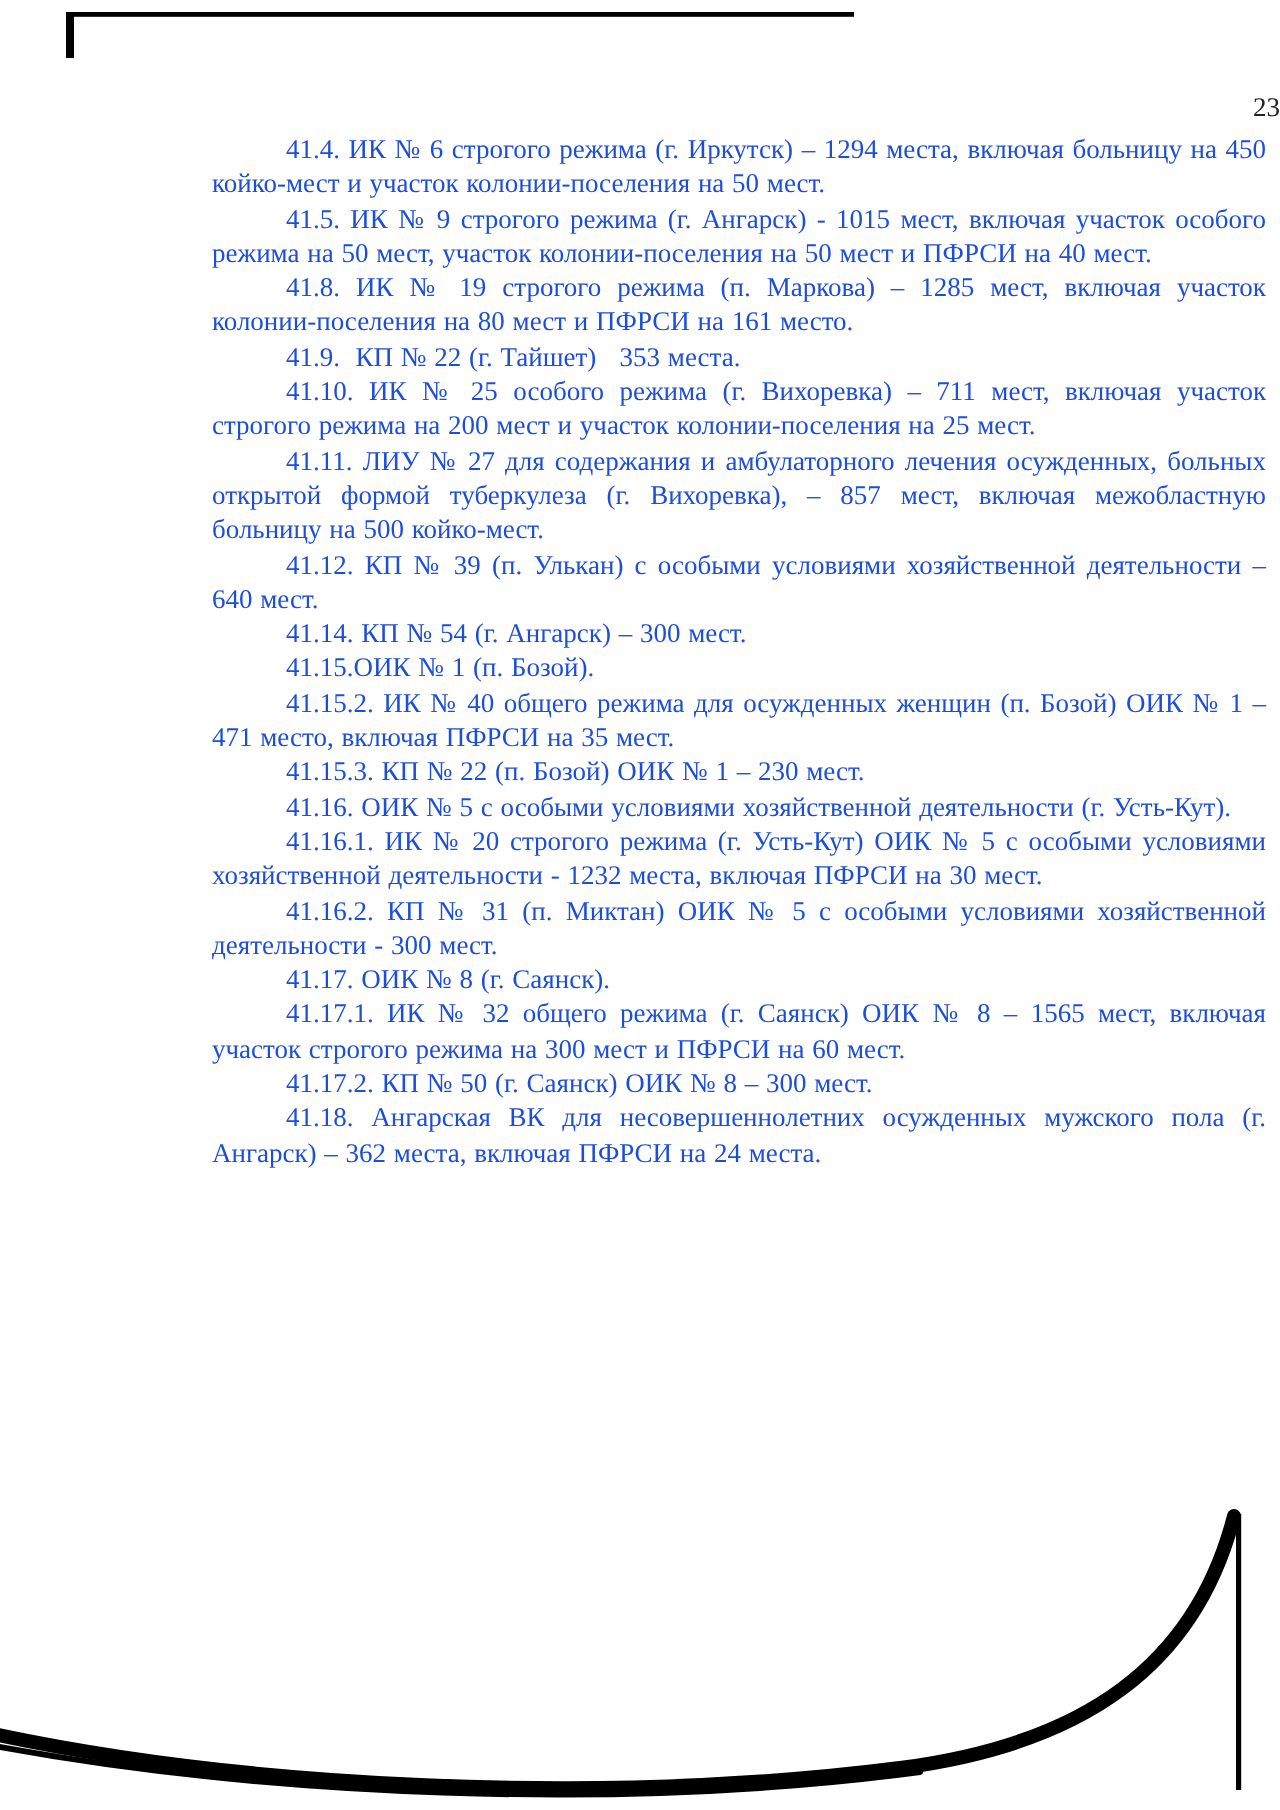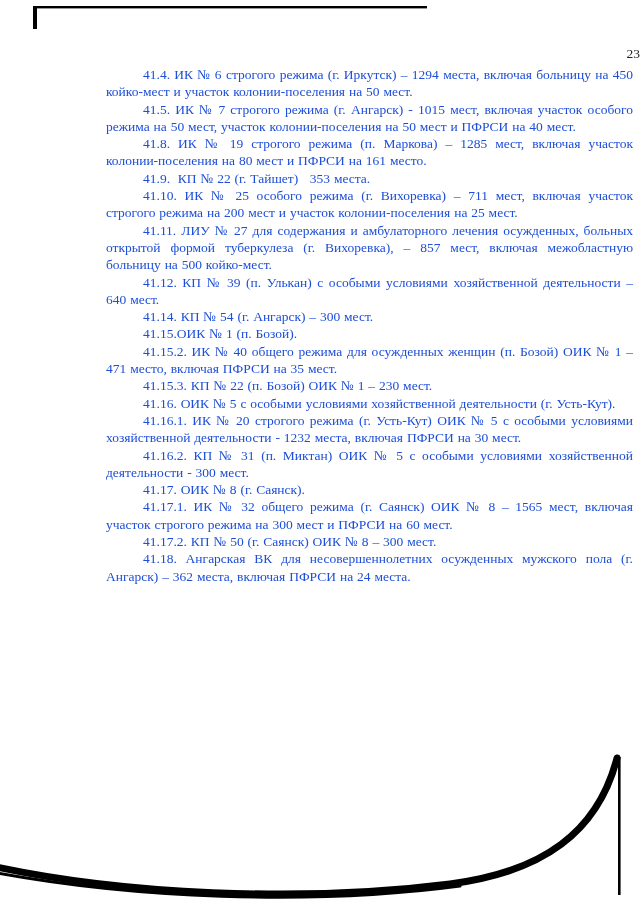--- a/index.html
+++ b/index.html
@@ -52,21 +52,21 @@
 </style>
 </head>
 <body>
 
 <div class="page">
 
   <div class="page-number">23</div>
 
   <div class="content">
     <p>41.4. ИК № 6 строгого режима (г. Иркутск) – 1294 места, включая больницу на 450 койко-мест и участок колонии-поселения на 50 мест.</p>
-    <p>41.5. ИК № 7 строгого режима (г. Ангарск) - 1015 мест, включая участок особого режима на 50 мест, участок колонии-поселения на 50 мест и ПФРСИ на 40 мест.</p>
+    <p>41.5. ИК № 9 строгого режима (г. Ангарск) - 1015 мест, включая участок особого режима на 50 мест, участок колонии-поселения на 50 мест и ПФРСИ на 40 мест.</p>
     <p>41.8. ИК № 19 строгого режима (п. Маркова) – 1285 мест, включая участок колонии-поселения на 80 мест и ПФРСИ на 161 место.</p>
     <p>41.9.&nbsp; КП № 22 (г. Тайшет)&nbsp;&nbsp;&nbsp;353 места.</p>
     <p>41.10. ИК № 25 особого режима (г. Вихоревка) – 711 мест, включая участок строгого режима на 200 мест и участок колонии-поселения на 25 мест.</p>
     <p>41.11. ЛИУ № 27 для содержания и амбулаторного лечения осужденных, больных открытой формой туберкулеза (г. Вихоревка), – 857 мест, включая межобластную больницу на 500 койко-мест.</p>
     <p>41.12. КП № 39 (п. Улькан) с особыми условиями хозяйственной деятельности – 640 мест.</p>
     <p>41.14. КП № 54 (г. Ангарск) – 300 мест.</p>
     <p>41.15.ОИК № 1 (п. Бозой).</p>
     <p>41.15.2. ИК № 40 общего режима для осужденных женщин (п. Бозой) ОИК № 1 – 471 место, включая ПФРСИ на 35 мест.</p>
     <p>41.15.3. КП № 22 (п. Бозой) ОИК № 1 – 230 мест.</p>
     <p>41.16. ОИК № 5 с особыми условиями хозяйственной деятельности (г. Усть-Кут).</p>

